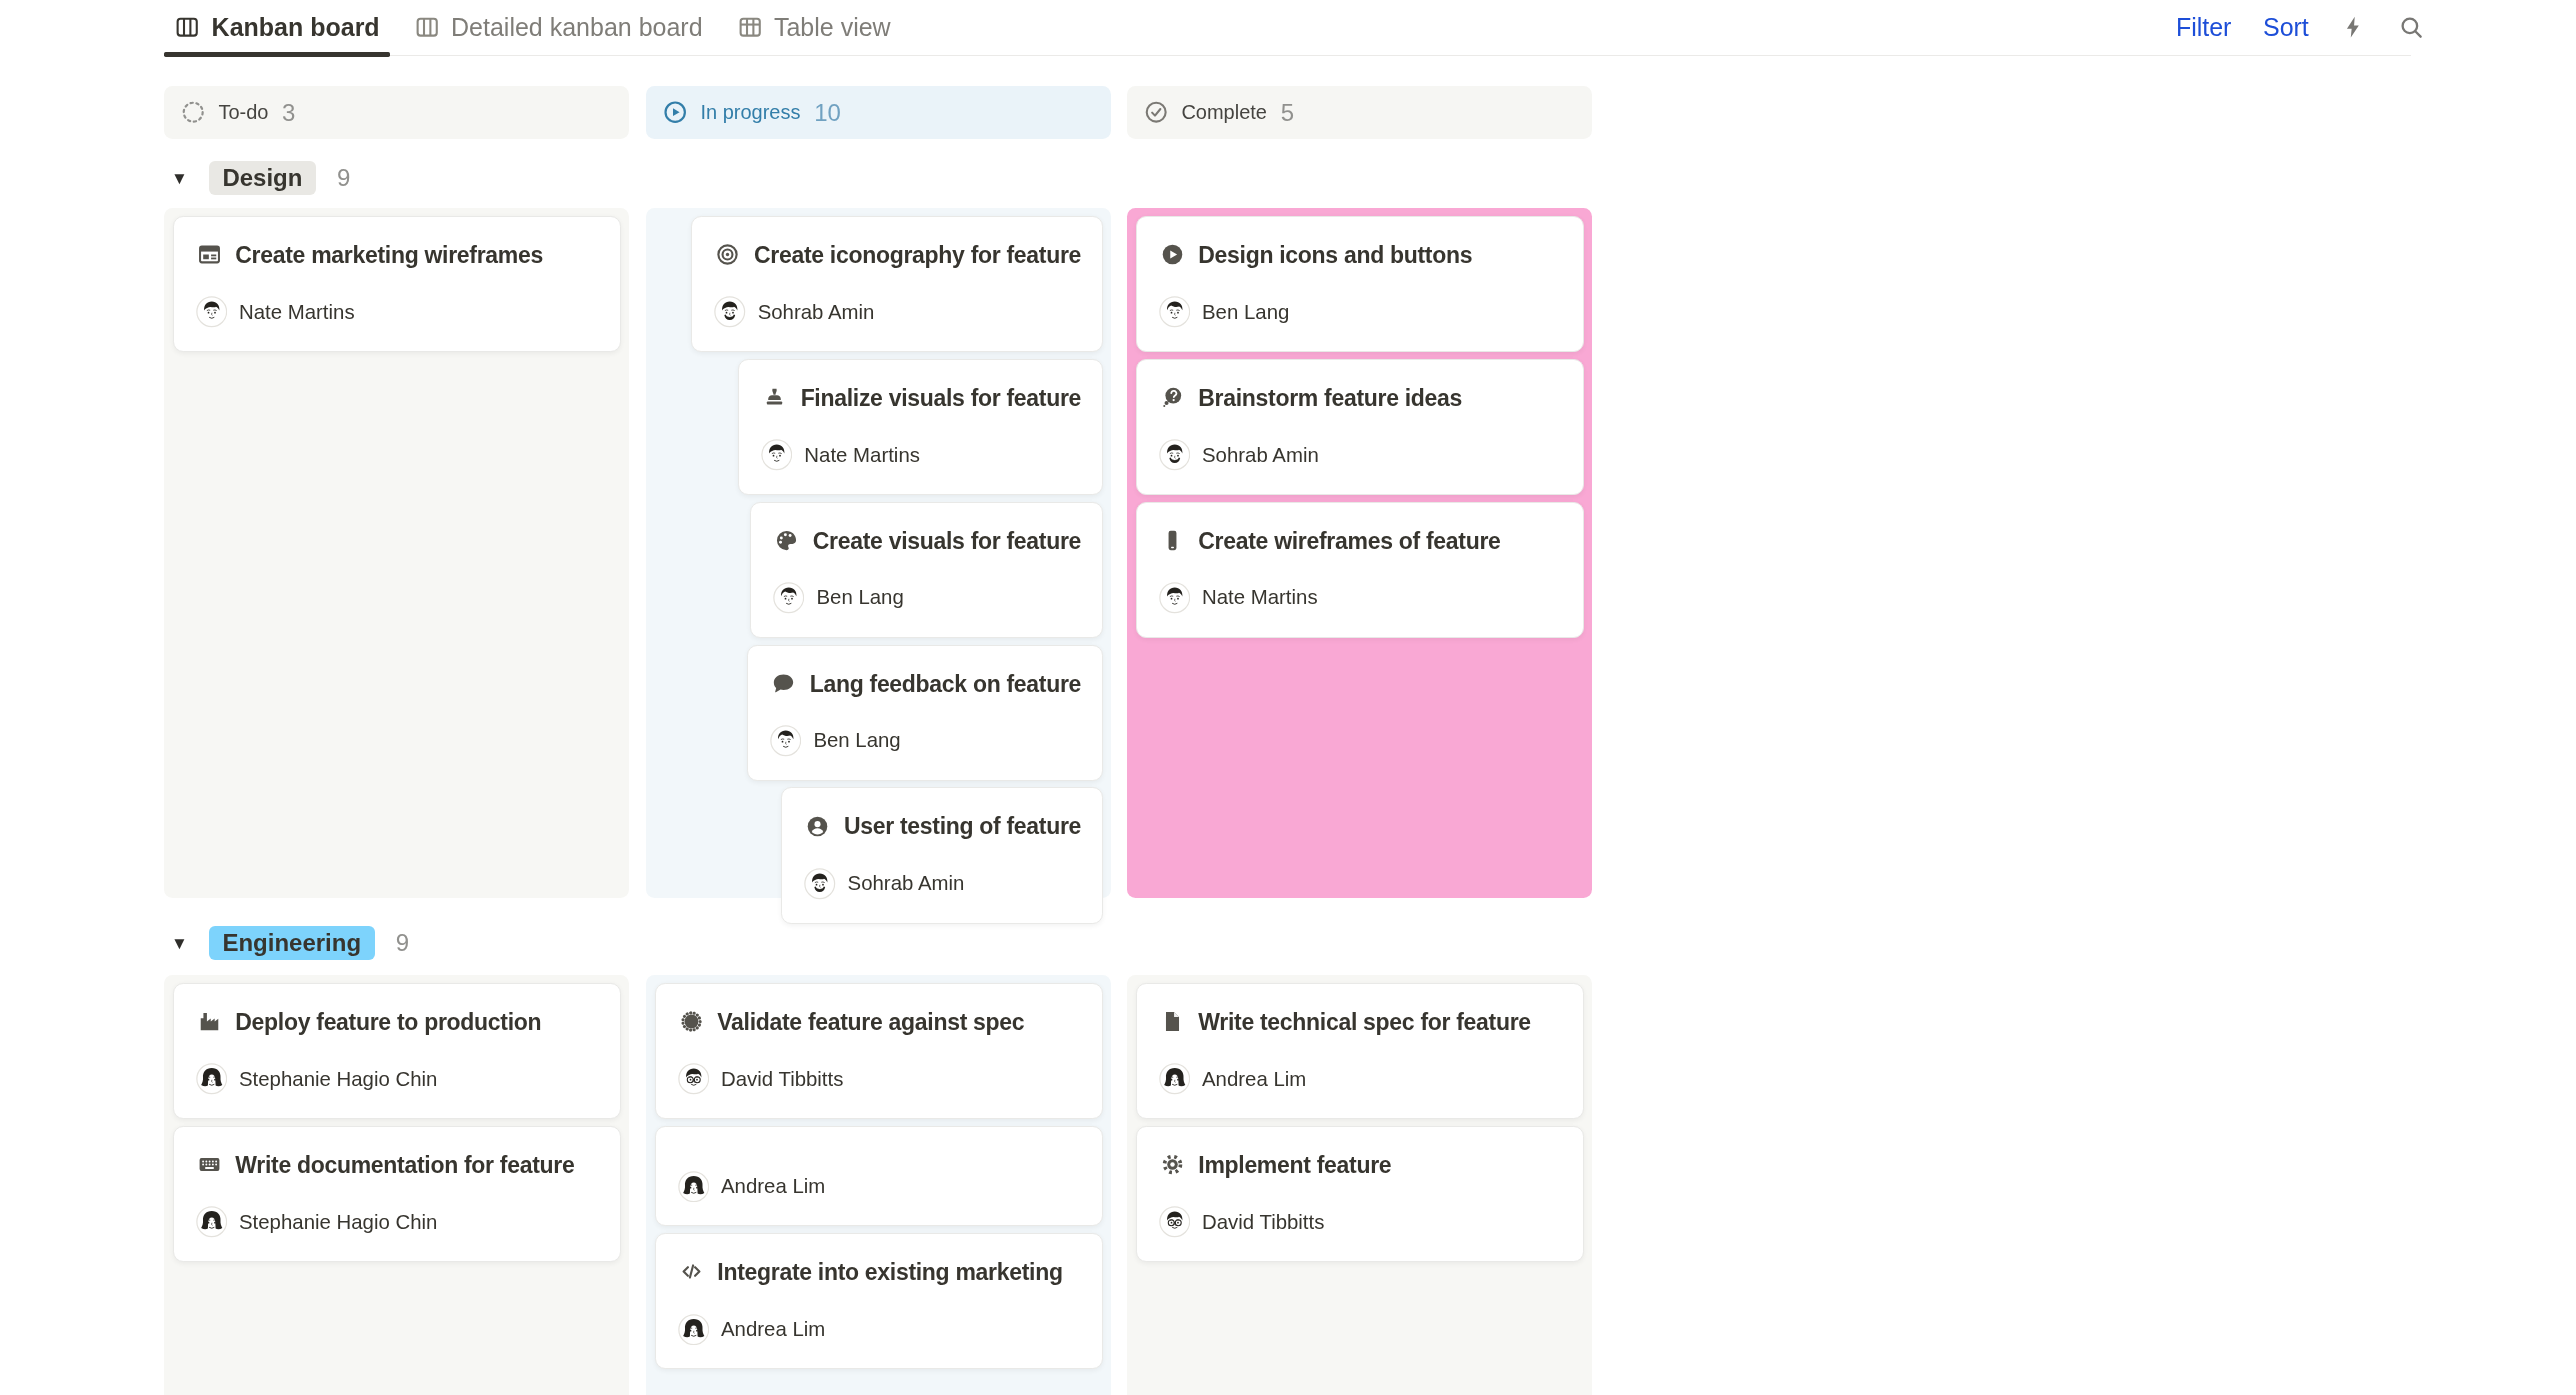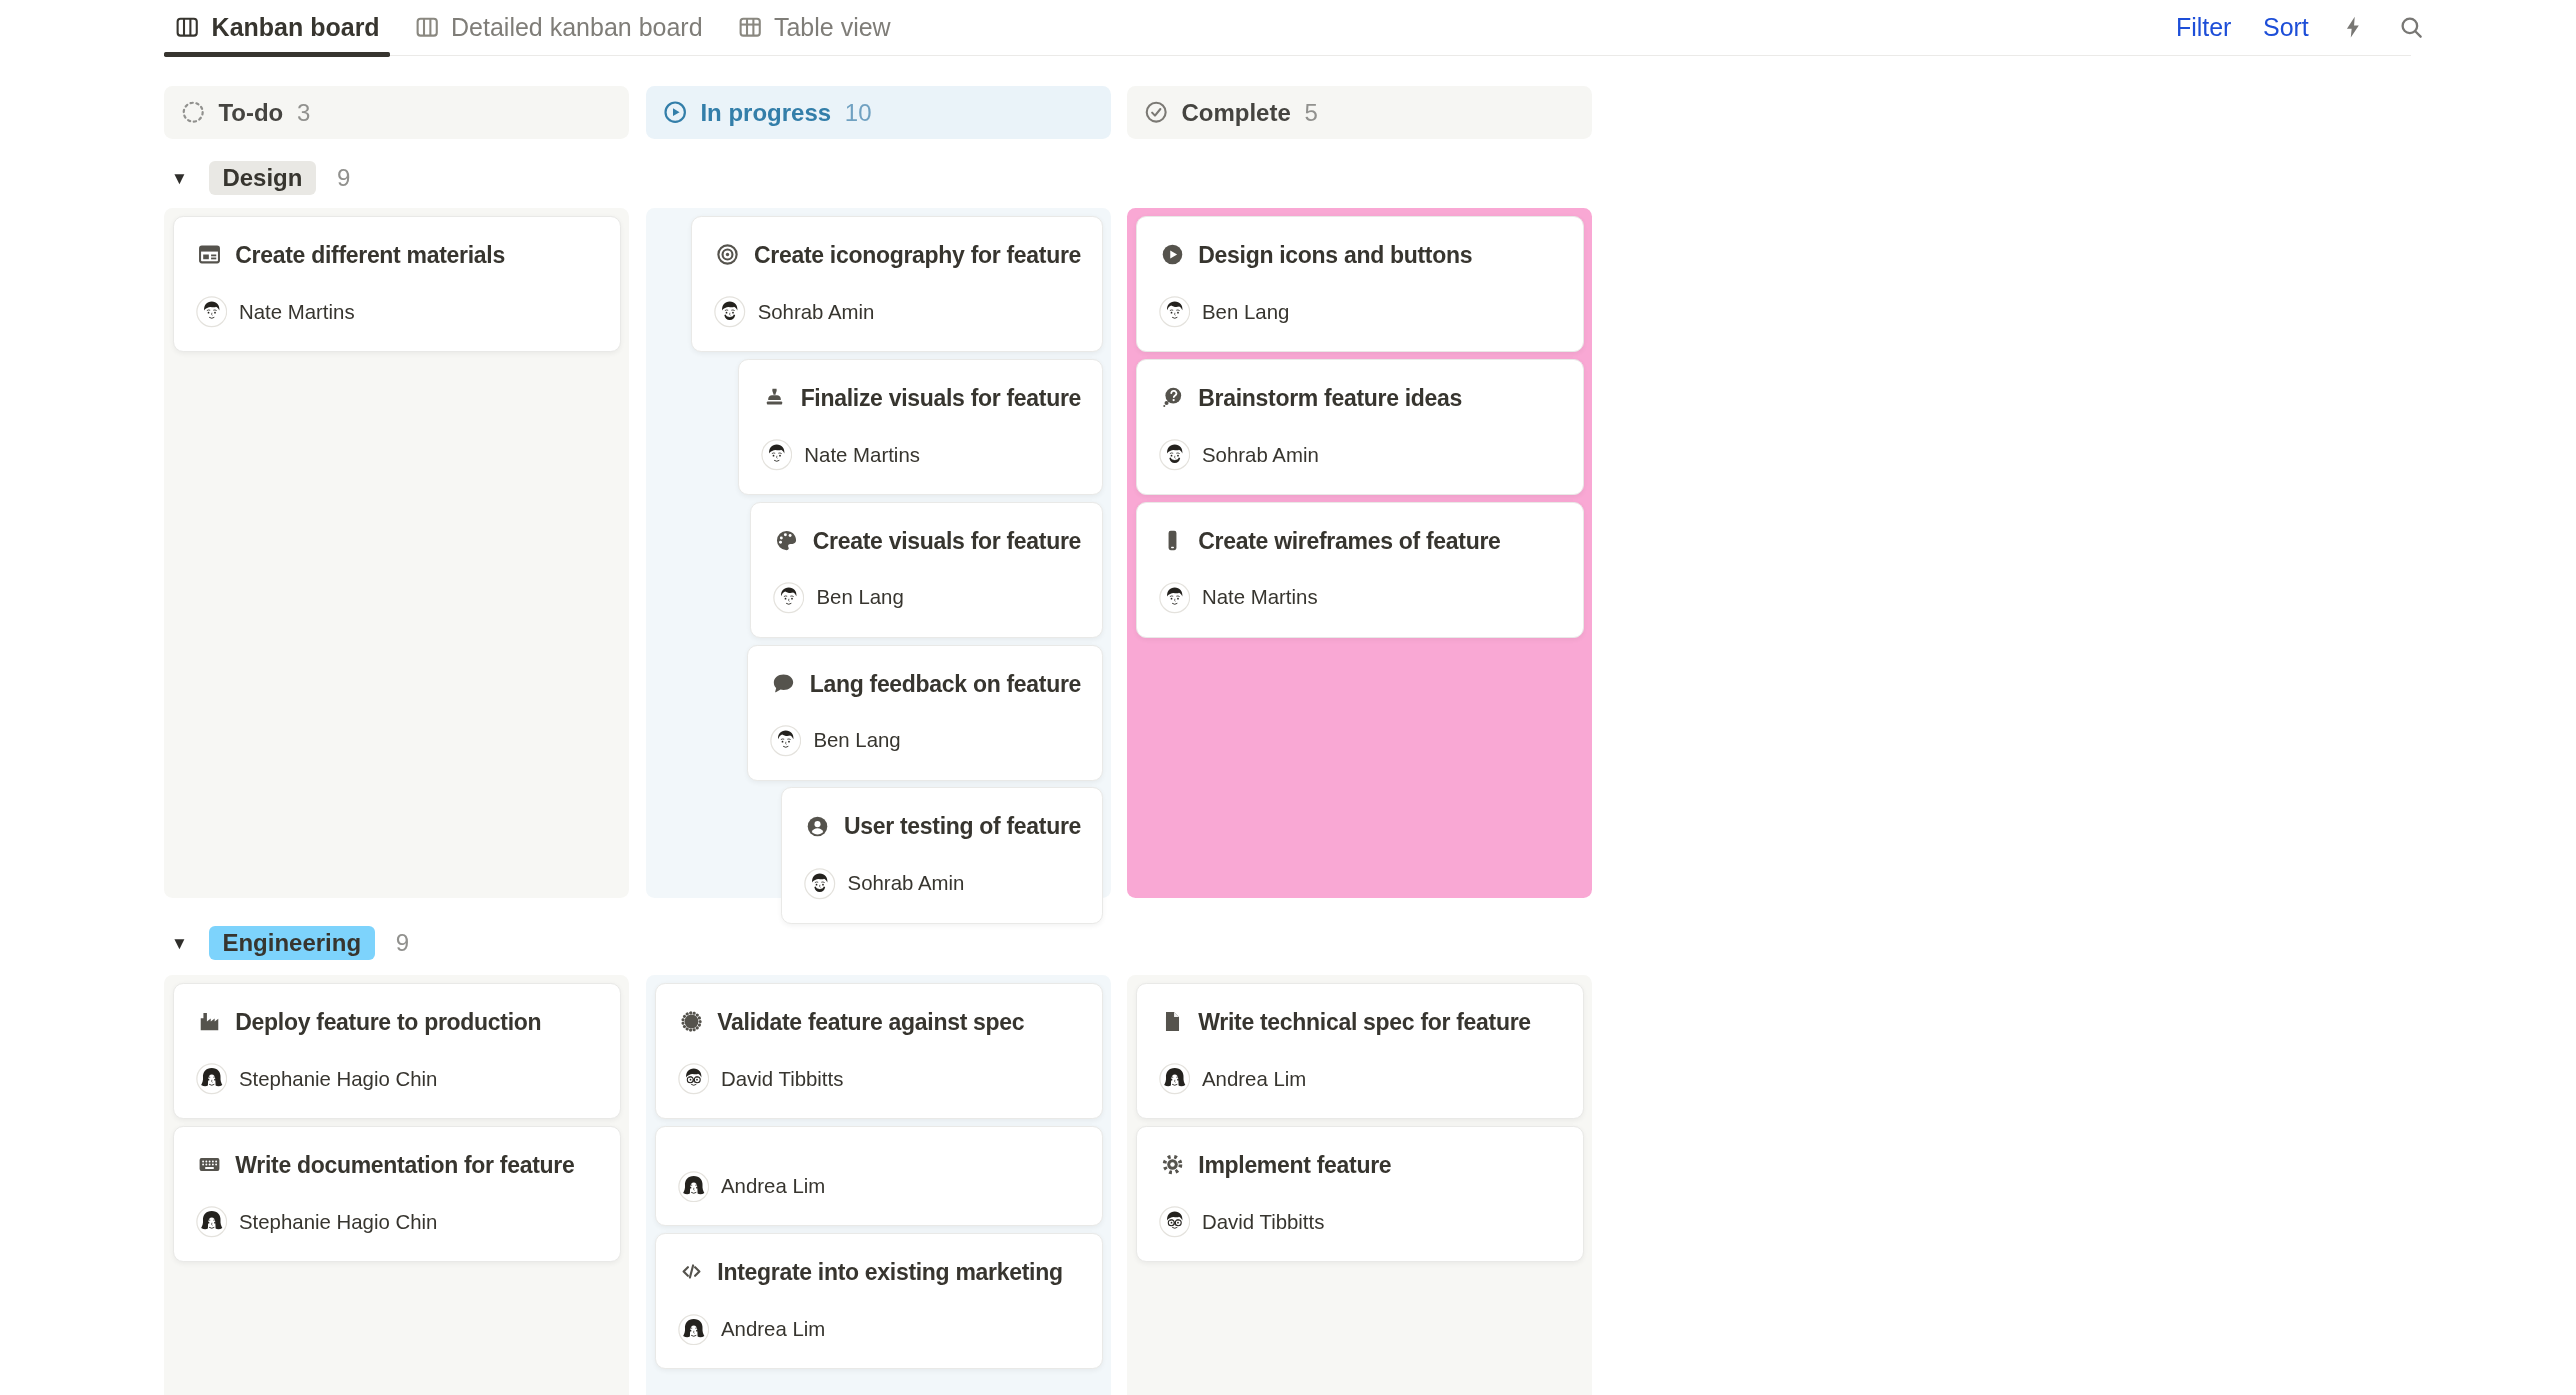--- a/index.html
+++ b/index.html
@@ -29,21 +29,21 @@
     display:flex;align-items:center;gap:31.5px;
   }
   .tool-label{font-size:25px;color:#1d4ed8;cursor:pointer;}
   .tool-icon{width:26.4px;height:26.4px;display:inline-flex;cursor:pointer;}
   
   .chip{
     position:absolute;top:86px;height:53px;width:465px;box-sizing:border-box;
     border-radius:8.5px;display:flex;align-items:center;gap:12px;padding:0 16px;cursor:pointer;
   }
   .chip .cicon{width:26.4px;height:26.4px;flex:none;display:inline-flex;}
-  .chip .clabel{font-size:24px;font-weight:700;}
+  .chip .clabel{font-size:20px;font-weight:400;}
   .chip .ccount{font-size:24px;font-weight:400;margin-left:1.7px;}
   
   .group-header{position:absolute;left:171px;height:36px;display:flex;align-items:center;gap:21px;}
   .g-triangle{font-size:17px;color:#2f2e2b;cursor:pointer;line-height:1;}
   .g-pill{font-size:24px;font-weight:600;color:#37352f;padding:3.4px 13.6px;border-radius:6px;cursor:pointer;white-space:nowrap;}
   .g-count{font-size:24px;color:#91918e;}
   
   .strip{
     position:absolute;width:465px;box-sizing:border-box;border-radius:8.5px;
     padding:7.7px 8.5px;display:flex;flex-direction:column;gap:6.8px;
@@ -158,21 +158,21 @@
         <div class="card-title-row">
           <span class="card-icon">
             <svg viewBox="0 0 24 24" width="100%" height="100%">
               <rect x="3.6" y="5" width="16.8" height="14" rx="1.6" fill="none" stroke="#55534d" stroke-width="1.8"></rect>
               <rect x="3.6" y="5" width="16.8" height="4.4" fill="#55534d"></rect>
               <rect x="6.4" y="12" width="5" height="4.2" fill="#55534d"></rect>
               <rect x="13.4" y="12" width="4.6" height="1.6" fill="#55534d"></rect>
               <rect x="13.4" y="14.7" width="4.6" height="1.6" fill="#55534d"></rect>
             </svg>
           </span>
-          <span class="card-title">Create different materials</span>
+          <span class="card-title">Create marketing wireframes</span>
         </div>
         <div class="card-assignee">
           <span class="avatar">
             <svg viewBox="0 0 36 36" width="100%" height="100%">
               <circle cx="18" cy="18" r="17" fill="#fff" stroke="#e4e2dd" stroke-width="1.4"></circle>
               <path d="M9.3 16.5c-.5-6.1 3.1-10.3 8.7-10.3s9.2 4.2 8.7 10.3c-1.1-2.5-2.4-3.8-3.9-4.3-1.4 1.6-7.5-.9-8.9 1-1.6.4-3.3 1.5-4.6 3.3z" fill="#24221e"></path>
               <path d="M12.8 16.4q1.5-1 3-.3M20.2 16.1q1.5-.7 3 .3" fill="none" stroke="#24221e" stroke-width="0.9" stroke-linecap="round"></path>
               <circle cx="14.3" cy="19" r="1" fill="#24221e"></circle>
               <circle cx="21.7" cy="19" r="1" fill="#24221e"></circle>
               <path d="M18 19.6q-.7 1.8.3 2.4" fill="none" stroke="#24221e" stroke-width="0.8" stroke-linecap="round"></path>

